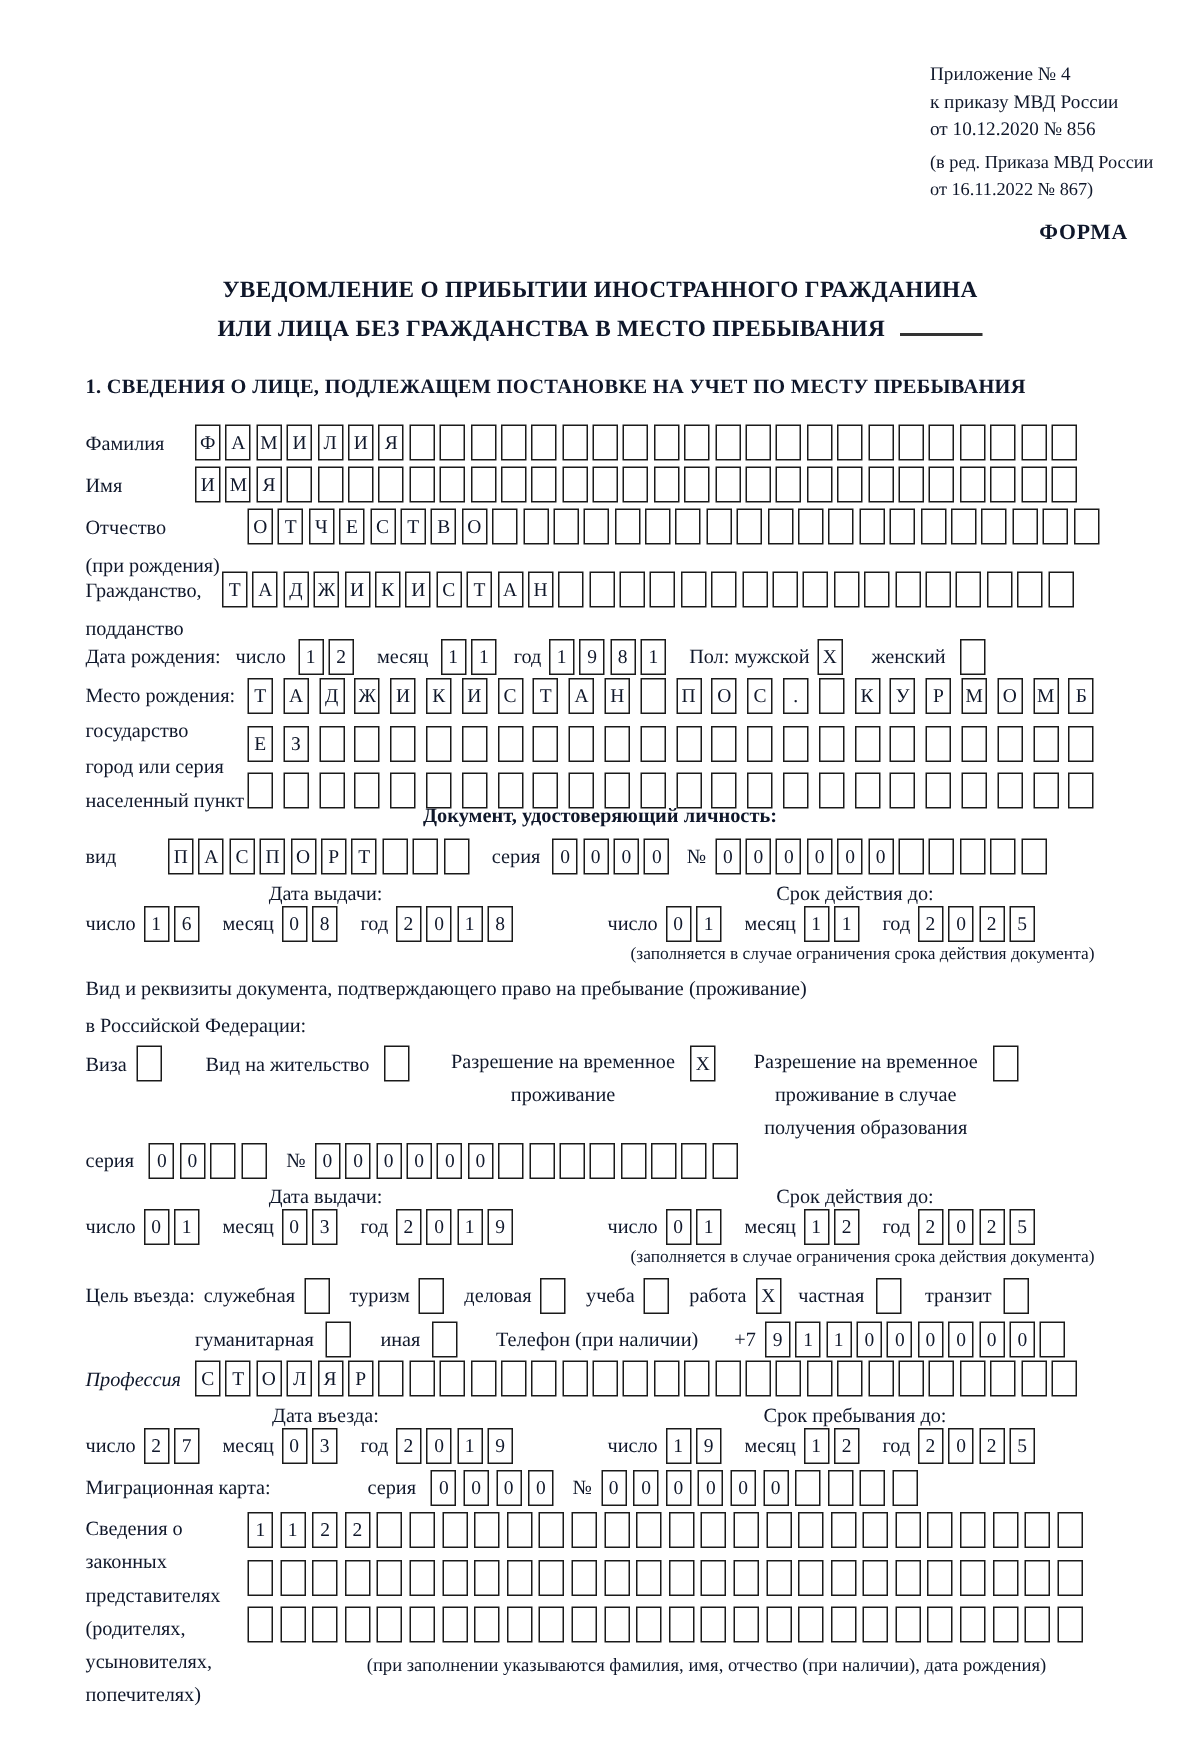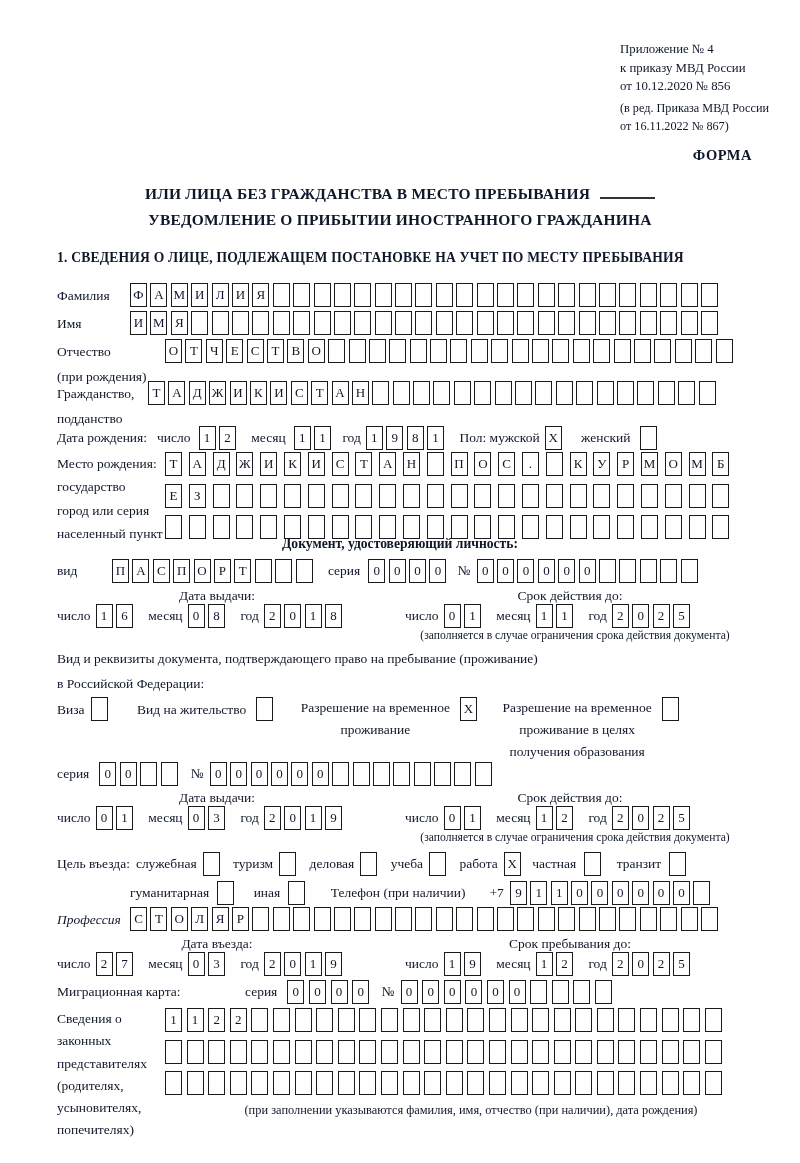--- a/index.html
+++ b/index.html
@@ -49,24 +49,24 @@
     <div>к приказу МВД России</div>
     <div>от 10.12.2020 № 856</div>
     <div class="note">
       <div>(в ред. Приказа МВД России</div>
       <div>от 16.11.2022 № 867)</div>
     </div>
   </div>
   <div class="abs b" style="right:48px;top:147px;font-size:14.5px;letter-spacing:.5px;">ФОРМА</div>
 
   <div class="abs title center" style="left:0;top:181px;width:800px;">
+    <div>УВЕДОМЛЕНИЕ О ПРИБЫТИИ ИНОСТРАННОГО ГРАЖДАНИНА</div>
     <div>
       <span>ИЛИ ЛИЦА БЕЗ ГРАЖДАНСТВА В МЕСТО ПРЕБЫВАНИЯ</span><span class="uline"></span>
     </div>
-    <div>УВЕДОМЛЕНИЕ О ПРИБЫТИИ ИНОСТРАННОГО ГРАЖДАНИНА</div>
   </div>
 
   <div class="abs sec" style="left:57px;top:250px;">1. СВЕДЕНИЯ О ЛИЦЕ, ПОДЛЕЖАЩЕМ ПОСТАНОВКЕ НА УЧЕТ ПО МЕСТУ ПРЕБЫВАНИЯ</div>
 
   <div class="abs frow" style="left:57px;top:283px;">
     <span class="lbl" style="width:73px;line-height:26px;">Фамилия</span>
     <span class="cells">
         <span class="cell">Ф</span>
         <span class="cell">А</span>
         <span class="cell">М</span>
@@ -422,21 +422,21 @@
       </span>
     <span class="permcol" style="margin-right:10px;">
       <div>Разрешение на временное</div>
       <div>проживание</div>
     </span>
     <span class="cells" style="margin-right:22px;">
         <span class="cell">X</span>
       </span>
     <span class="permcol" style="margin-right:10px;">
       <div>Разрешение на временное</div>
-      <div>проживание в целях</div>
+      <div>проживание в случае</div>
       <div>получения образования</div>
     </span>
     <span class="cells">
         <span class="cell"></span>
       </span>
   </div>
 
   <div class="abs frow mid" style="left:57px;top:762px;">
     <span class="lbl" style="margin-right:10px;">серия</span>
     <span class="cells" style="margin-right:10px;">

